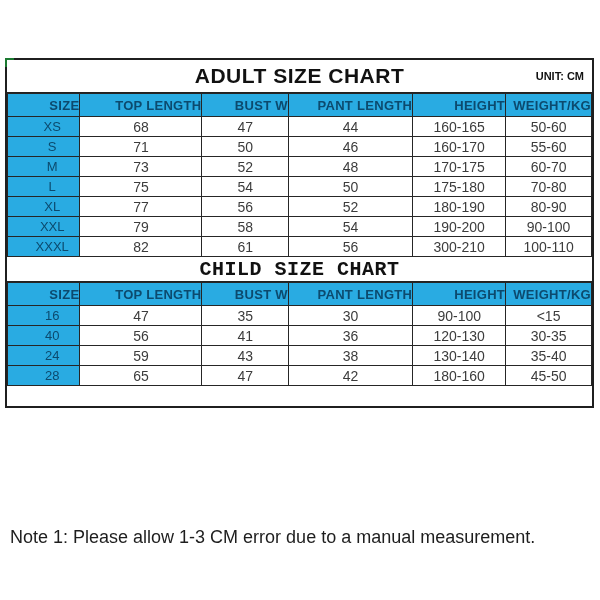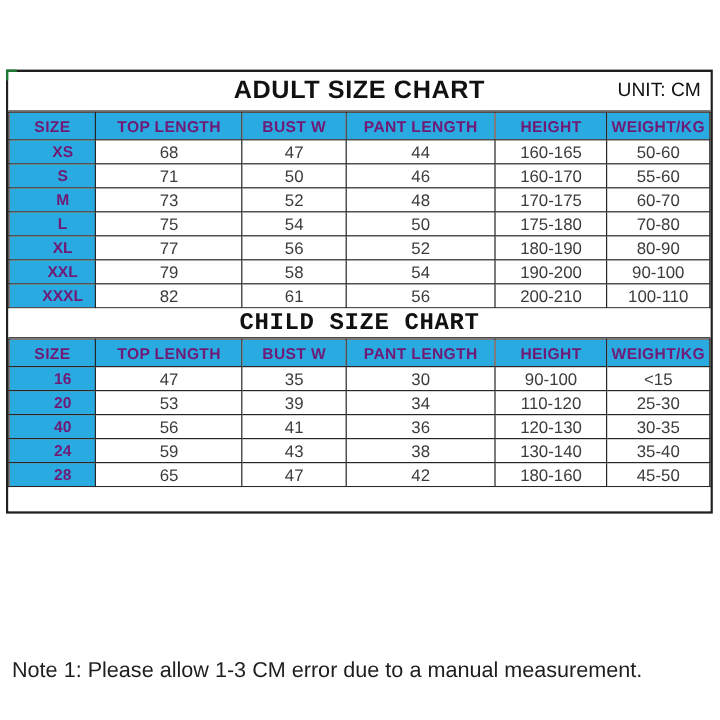--- a/index.html
+++ b/index.html
@@ -53,71 +53,71 @@
   }
   .title-row.child .chart-title {
     font-size: 20px;
     font-family: Liberation Mono, monospace;
   }
   .unit-label {
     position: absolute;
     right: 8px;
     top: 50%;
     transform: translateY(-50%);
-    font-size: 16px;
-    font-weight: normal;
+    font-size: 11px;
+    font-weight: bold;
     color: #111111;
     padding-left: 12px;
   }
   table.size-table {
     width: 100%;
     border-collapse: collapse;
     table-layout: fixed;
   }
   table.size-table th,
   table.size-table td {
     border: 1px solid #262626;
     text-align: center;
     vertical-align: middle;
     padding: 0;
     overflow: hidden;
   }
   table.size-table th {
     background: #29ABE2;
-    color: #701a75;
+    color: #0c4a6e;
     font-size: 13px;
     font-weight: bold;
     height: 22px;
     letter-spacing: 0.3px;
+    text-align: right;
   }
   table.size-table td {
     height: 19px;
     font-size: 14px;
     color: #3c3c3c;
     background: #ffffff;
   }
   table.size-table td.size-cell {
     background: #29ABE2;
-    color: #701a75;
+    color: #0c4a6e;
     font-size: 13px;
-    font-weight: bold;
+    font-weight: normal;
     padding-left: 17px;
   }
   .empty-row {
     height: 20px;
     background: #ffffff;
   }
   .notes {
     position: absolute;
     left: 10px;
     top: 523px;
     font-size: 18px;
     color: #1e1e1e;
     line-height: 28px;
-    margin-top: 21px;
   }
 </style>
 </head>
 <body>
 
 <div class="canvas">
 
   <div class="chart-box">
     <div class="corner-mark"></div>
 
@@ -192,21 +192,21 @@
             <td>58</td>
             <td>54</td>
             <td>190-200</td>
             <td>90-100</td>
           </tr>
           <tr>
             <td class="size-cell">XXXL</td>
             <td>82</td>
             <td>61</td>
             <td>56</td>
-            <td>200-210</td>
+            <td>300-210</td>
             <td>100-110</td>
           </tr>
         </tbody>
     </table>
 
     <div class="title-row child">
       <span class="chart-title">CHILD SIZE CHART</span>
     </div>
 
     <table class="size-table">
@@ -231,28 +231,20 @@
       <tbody>
           <tr>
             <td class="size-cell">16</td>
             <td>47</td>
             <td>35</td>
             <td>30</td>
             <td>90-100</td>
             <td>&lt;15</td>
           </tr>
           <tr>
-            <td class="size-cell">20</td>
-            <td>53</td>
-            <td>39</td>
-            <td>34</td>
-            <td>110-120</td>
-            <td>25-30</td>
-          </tr>
-          <tr>
             <td class="size-cell">40</td>
             <td>56</td>
             <td>41</td>
             <td>36</td>
             <td>120-130</td>
             <td>30-35</td>
           </tr>
           <tr>
             <td class="size-cell">24</td>
             <td>59</td>

